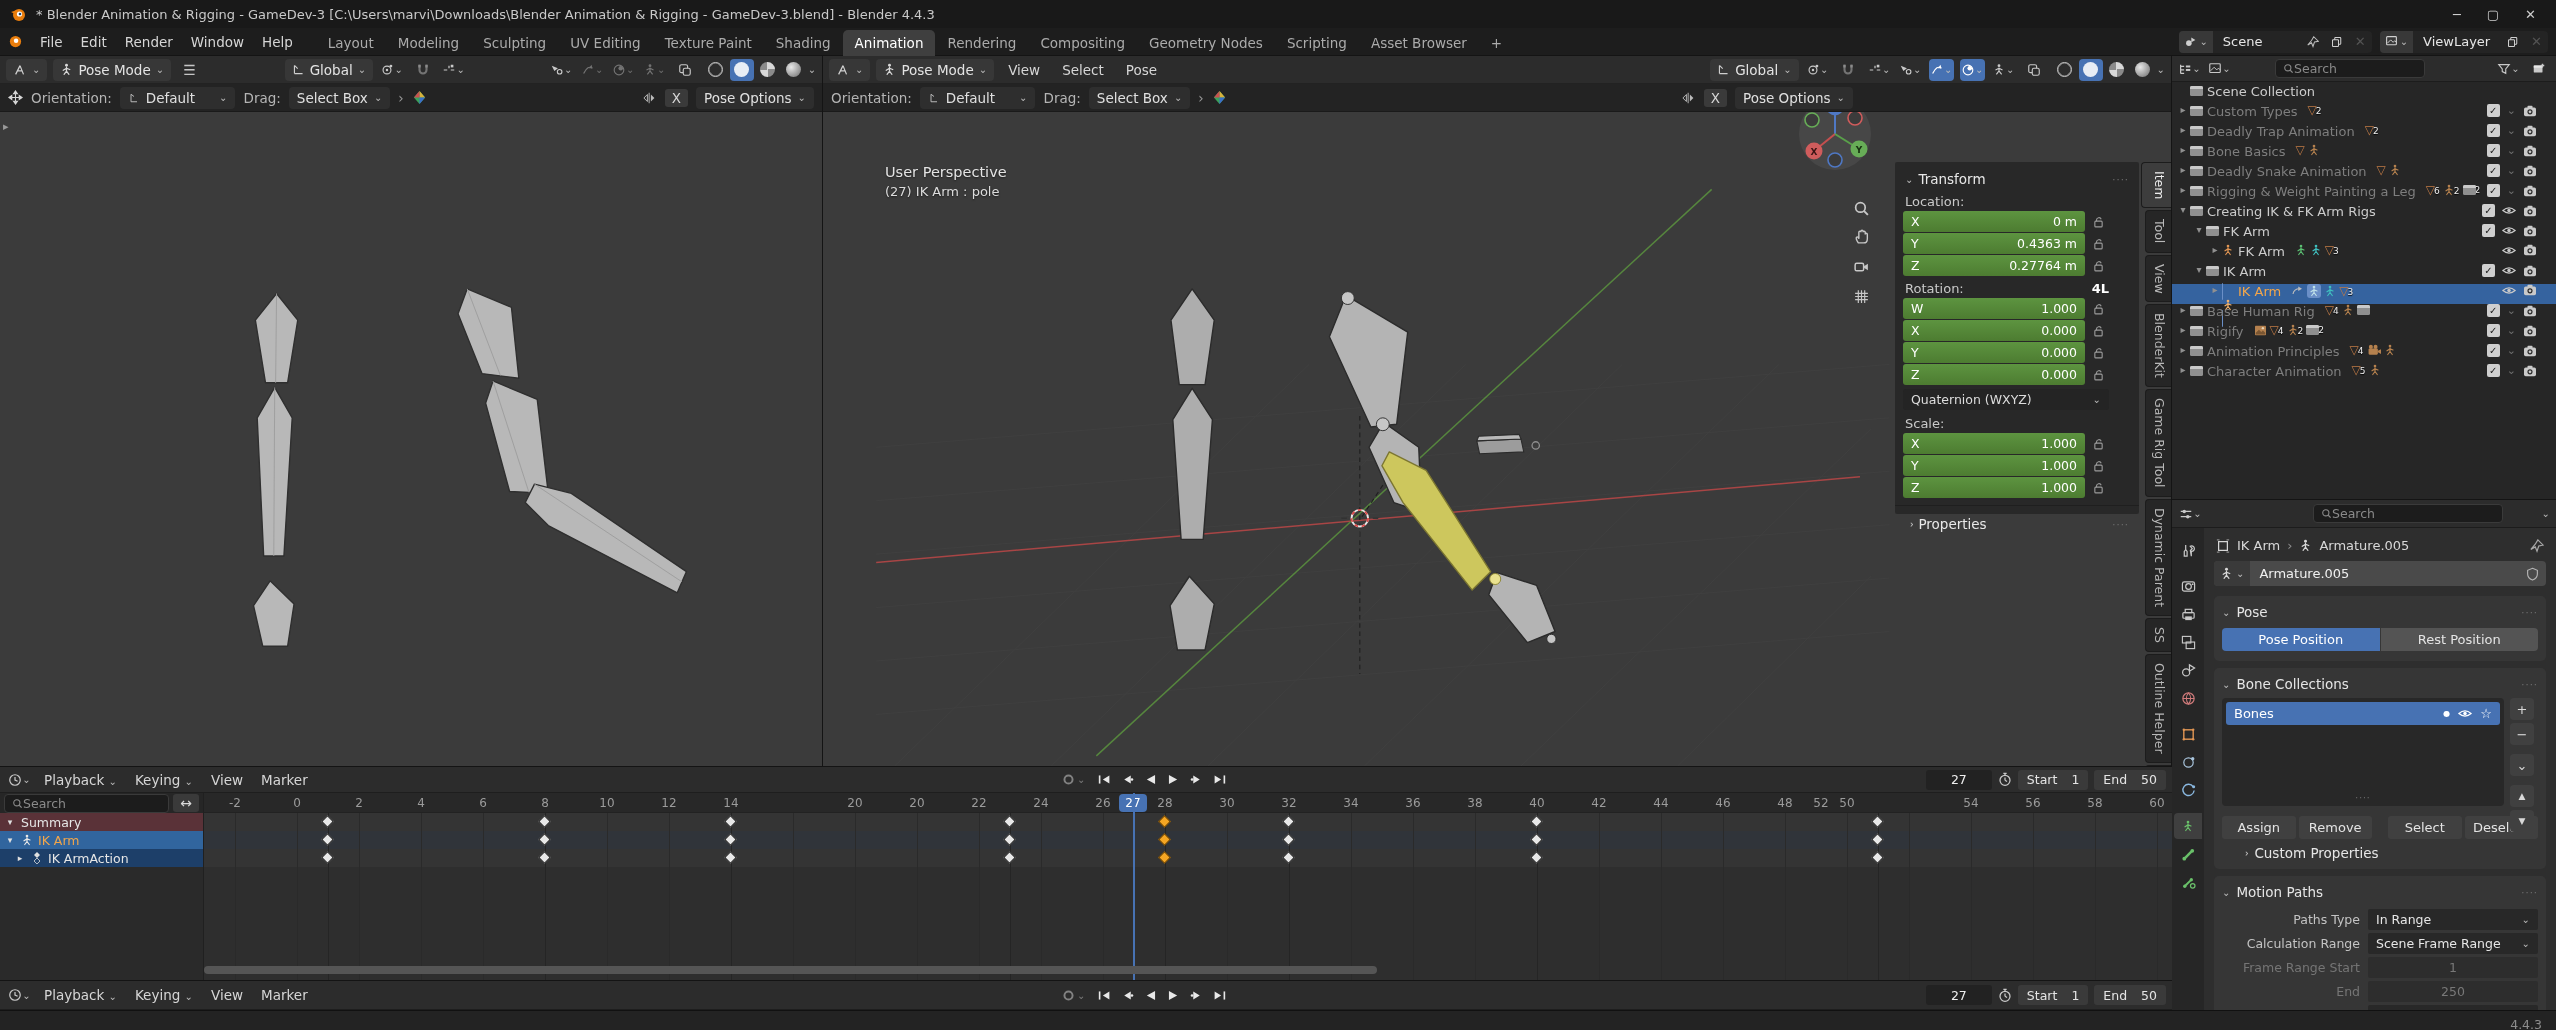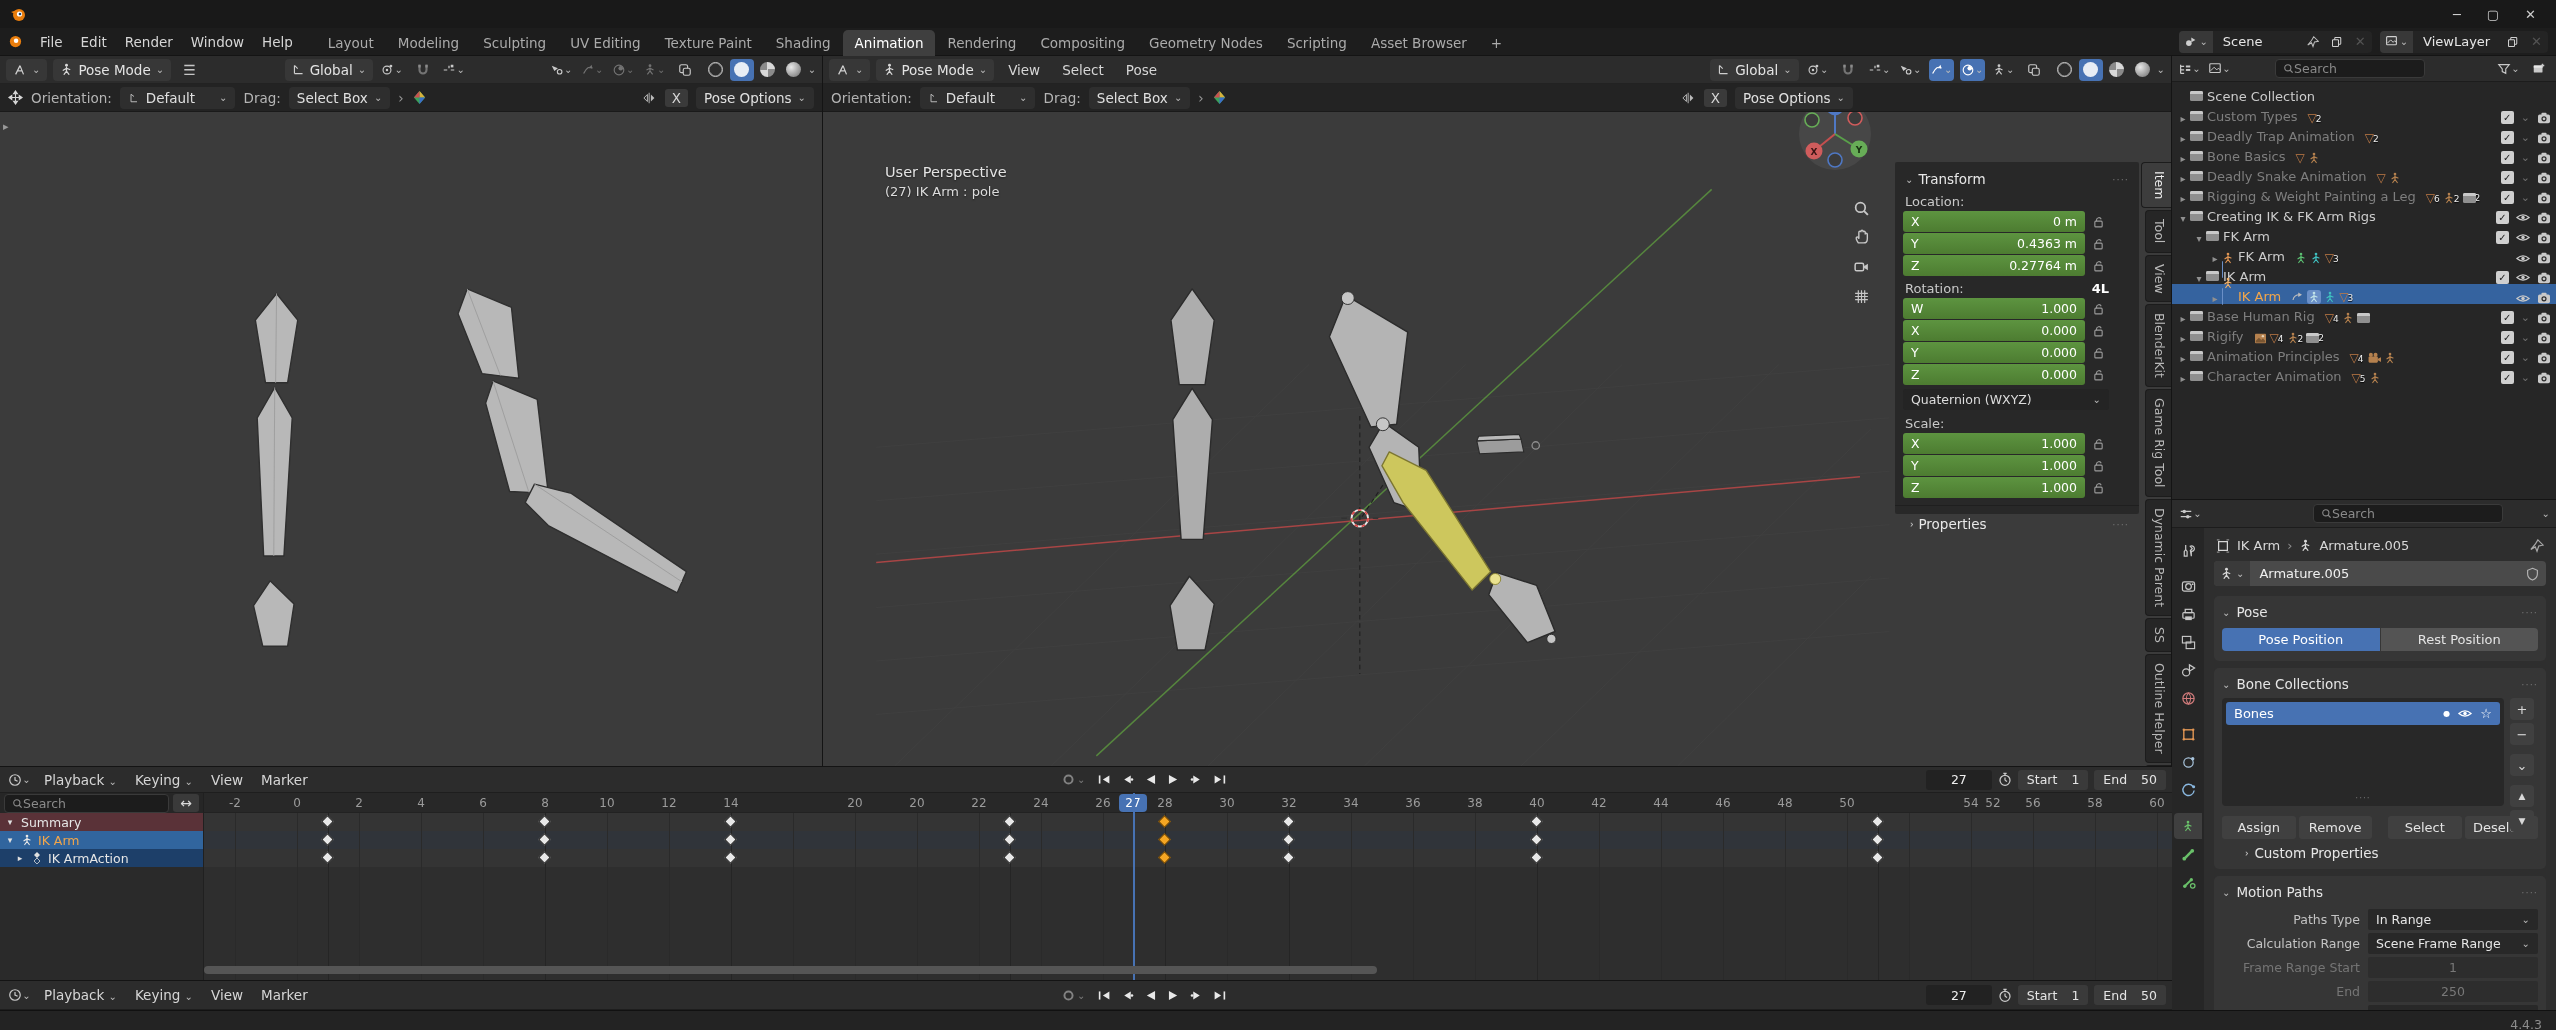--- a/index.html
+++ b/index.html
@@ -58,21 +58,21 @@
 .np-sep{border-top:1px solid #1f1f1f;margin:7px -8px}
 
 #ovtext1{left:62px;top:52px;color:#e4e4e4;font-size:14.5px;text-shadow:0 1px 2px #0008}
 #ovtext2{left:62px;top:72px;color:#dcdcdc;font-size:13px;text-shadow:0 1px 2px #0008}
 .navico{position:absolute;color:#c8c8c8}
 
 #outliner{left:2172px;top:56px;width:384px;height:444px;background:#262626;border-bottom:1px solid #141414}
 #outhead{display:flex;align-items:center;height:26px;background:#2c2c2c;border-bottom:1px solid #1c1c1c;padding:0 5px;gap:5px}
 .srch{display:flex;align-items:center;background:#1c1c1c;border:1px solid #3a3a3a;border-radius:4px;height:19px;padding:0 7px;color:#8a8a8a;font-size:12.5px}
 #outrows{padding-top:2px}
-.orow{display:flex;align-items:flex-end;height:20px;font-size:13px;color:#cccccc;padding-right:5px;position:relative}
+.orow{display:flex;align-items:flex-start;height:20px;font-size:13px;color:#cccccc;padding-right:19px;position:relative}
 .orow.muted{color:#7e7e7e}
 .orow.sel{background:#35639f;color:#e8e8e8}
 .orow .lbl{margin-left:4px;white-space:nowrap}
 .orow.sel .lbl{color:#f3a64a}
 .odisc{width:14px;text-align:center;color:#909090;font-size:10px;flex:0 0 14px}
 .obadges{display:flex;align-items:center;gap:3px;margin-left:10px}
 .octrl{margin-left:auto;display:flex;align-items:center;gap:7px}
 .cb{width:13px;height:13px;background:#cfcfcf;border-radius:2px;color:#1c1c1c;font-size:10px;line-height:13px;text-align:center;font-weight:bold}
 .eyeclosed{color:#6f6f6f;font-size:11px}
 .cbox{width:13px;height:10px;background:#8f8f8f;border-radius:1.5px;position:relative;display:inline-block}
@@ -151,20 +151,21 @@
 
 <div class="abs" id="titlebar">
   <span>
       <svg width="16" height="16" viewBox="0 0 16 16">
         <circle cx="9" cy="9" r="6" fill="#e87d0d"></circle>
         <circle cx="9.5" cy="8" r="2.6" fill="#fff"></circle>
         <circle cx="10" cy="8" r="1.3" fill="#1d4570"></circle>
         <path d="M1 6 L7 4 L5 8Z" fill="#e87d0d"></path>
       </svg>
     </span>
+  <span class="title">* Blender Animation &amp; Rigging - GameDev-3 [C:\Users\marvi\Downloads\Blender Animation &amp; Rigging - GameDev-3.blend] - Blender 4.4.3</span>
   <div id="winbtns">
     <span>─</span>
     <span>▢</span>
     <span>✕</span>
   </div>
 </div>
 
 <div class="abs" id="topbar">
   <span style="padding:0 8px">
       <svg width="15" height="15" viewBox="0 0 16 16">
@@ -1644,21 +1645,21 @@
         <div class="rlbl" style="left: 1085px;">32</div>
         <div class="rlbl" style="left: 1147px;">34</div>
         <div class="rlbl" style="left: 1209px;">36</div>
         <div class="rlbl" style="left: 1271px;">38</div>
         <div class="rlbl" style="left: 1333px;">40</div>
         <div class="rlbl" style="left: 1395px;">42</div>
         <div class="rlbl" style="left: 1457px;">44</div>
         <div class="rlbl" style="left: 1519px;">46</div>
         <div class="rlbl" style="left: 1581px;">48</div>
         <div class="rlbl" style="left: 1643px;">50</div>
-        <div class="rlbl" style="left: 1789px;">52</div>
+        <div class="rlbl" style="left: 1617px;">52</div>
         <div class="rlbl" style="left: 1767px;">54</div>
         <div class="rlbl" style="left: 1829px;">56</div>
         <div class="rlbl" style="left: 1891px;">58</div>
         <div class="rlbl" style="left: 1953px;">60</div>
         <div id="playchip" style="left: 930px;">27</div>
       </div>
   <div class="band" style="top: 20px; background: rgb(52, 52, 52);"></div>
       <div class="band" style="top: 38px; background: rgb(48, 52, 58);"></div>
       <div class="band" style="top: 56px; background: rgb(52, 52, 52);"></div>
       <div class="gline" style="left: 31px;"></div>

